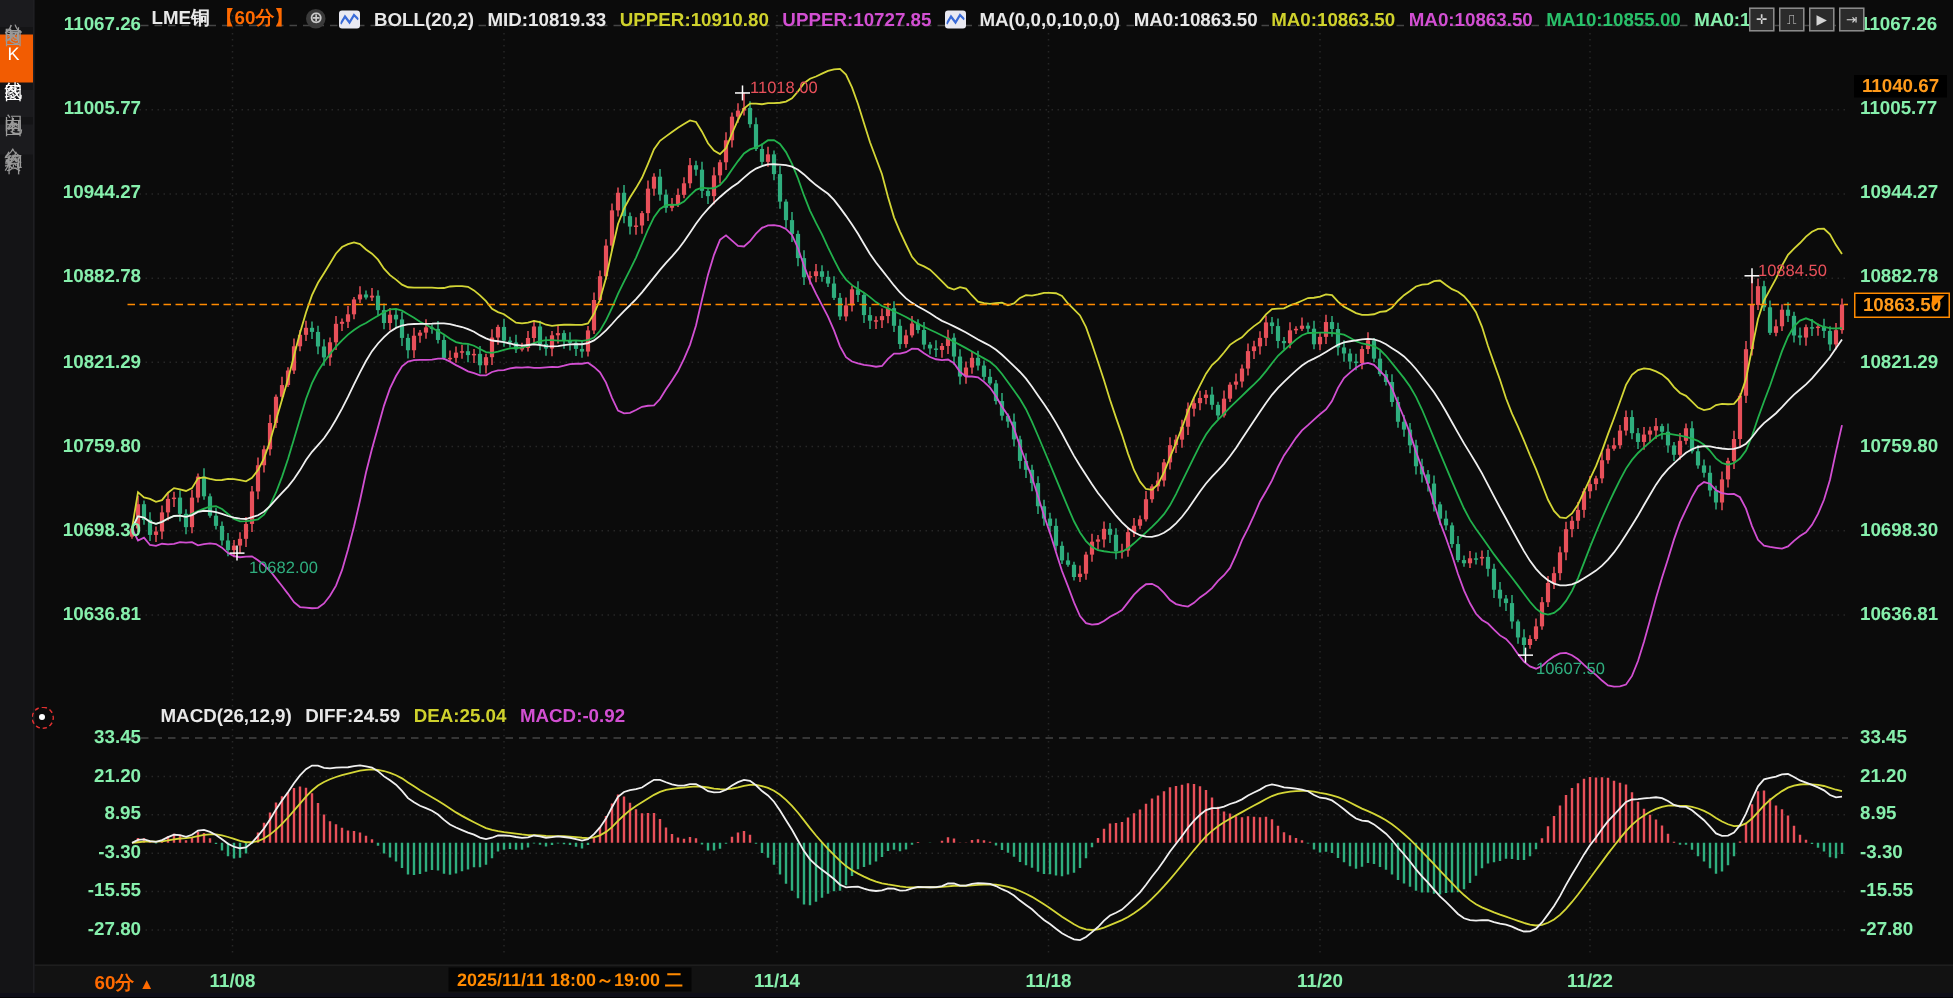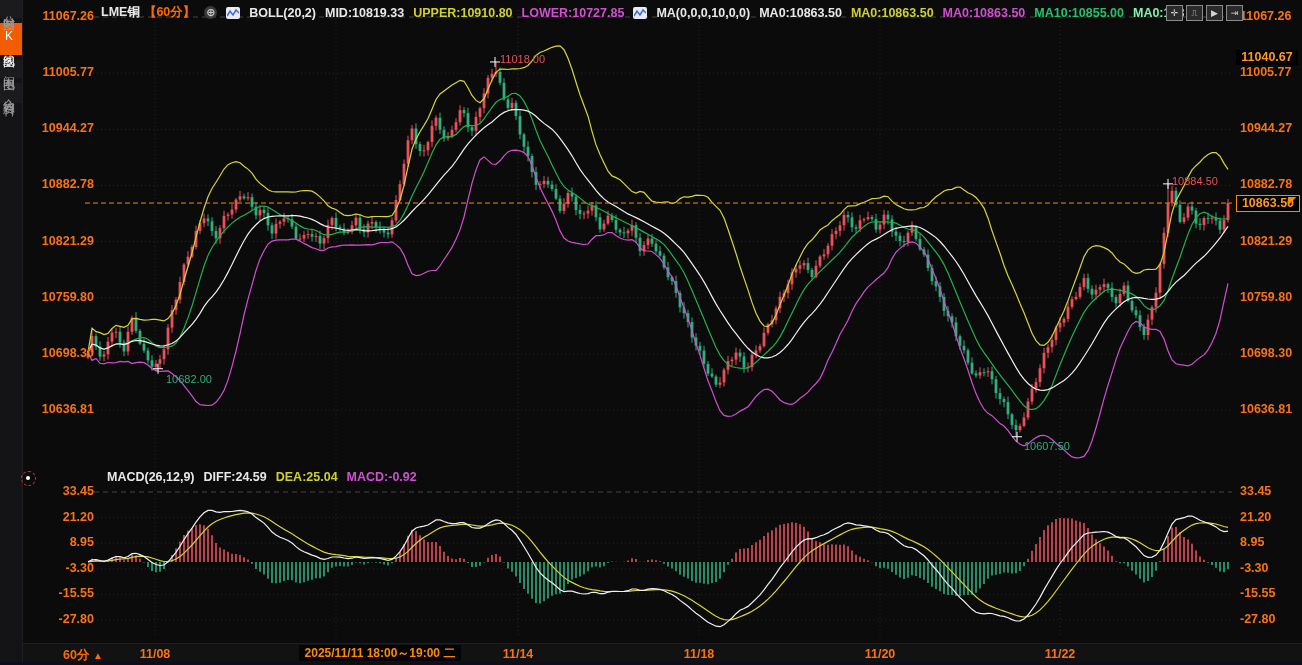--- a/index.html
+++ b/index.html
@@ -7,21 +7,21 @@
          font-family:"Liberation Sans","DejaVu Sans",sans-serif;}
   #chart-svg{position:absolute;left:0;top:0;}
   
   #sidebar{position:absolute;left:0;top:0;width:22px;height:665px;background:#141416;border-right:1px solid #1f1f22;z-index:5;}
   .side-item{width:22px;box-sizing:border-box;margin-bottom:5px;padding:6px 0;color:#9a9a9a;font-size:12px;
              writing-mode:vertical-lr;text-orientation:upright;text-align:center;letter-spacing:2px;
              background:#1b1b1e;cursor:pointer;}
   .side-item.active{background:#f25c02;color:#fff;}
   
   .ov{position:absolute;z-index:4;white-space:nowrap;}
-  .axis-lbl{font-size:12.5px;font-weight:700;color:#f97316;}
+  .axis-lbl{font-size:12.5px;font-weight:700;color:#86efac;}
   .legend{display:flex;gap:9px;align-items:center;font-size:12.5px;font-weight:700;color:#e0e0e0;padding-left:28px;}
   .c-white{color:#e8e8e8}.c-yellow{color:#cfd12c}.c-magenta{color:#d24fd2}
   .c-green{color:#29c06a}.c-gray{color:#86efac}.c-orange{color:#ff6a00}
   .mini-icon{display:inline-block;width:14px;height:12px;background:#e9e9f2;border-radius:2px;position:relative;}
   .mini-icon svg{position:absolute;left:1px;top:1px;}
   .circle-icon{display:inline-block;width:13px;height:13px;border-radius:50%;background:#3a3a3a;color:#c9c9c9;
                font-size:11px;line-height:13px;text-align:center;font-weight:700;}
   .tool-btn{position:absolute;width:15px;height:14px;border:1px solid #8a8a8a;background:#2b2b2b;color:#d5d5d5;
             font-size:9px;line-height:14px;text-align:center;z-index:6;cursor:pointer;}
   .marker-lbl{font-size:11px;font-weight:400;}
@@ -954,21 +954,21 @@
     <span class="c-orange" style="margin-left:-5px">【60分】</span>
     <span class="circle-icon">⊕</span>
     <span class="mini-icon">
         <svg width="12" height="10">
           <polyline points="0,8 3,3 6,7 9,2 12,5" fill="none" stroke="#3a6bd8" stroke-width="1.5"></polyline>
         </svg>
       </span>
     <span class="c-white">BOLL(20,2)</span>
     <span class="c-white">MID:10819.33</span>
     <span class="c-yellow">UPPER:10910.80</span>
-    <span class="c-magenta">LOWER:10727.85</span>
+    <span class="c-magenta">UPPER:10727.85</span>
     <span class="mini-icon">
         <svg width="12" height="10">
           <polyline points="0,8 3,3 6,7 9,2 12,5" fill="none" stroke="#3a6bd8" stroke-width="1.5"></polyline>
         </svg>
       </span>
     <span class="c-white">MA(0,0,0,10,0,0)</span>
     <span class="c-white">MA0:10863.50</span>
     <span class="c-yellow">MA0:10863.50</span>
     <span class="c-magenta">MA0:10863.50</span>
     <span class="c-green">MA10:10855.00</span>

